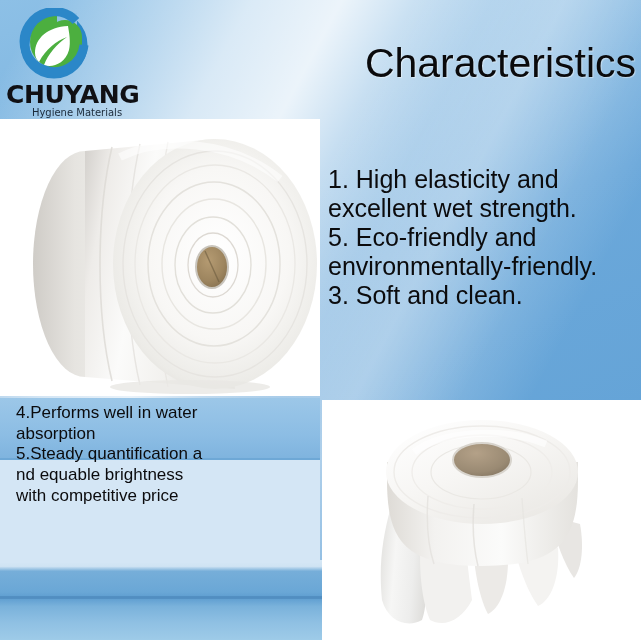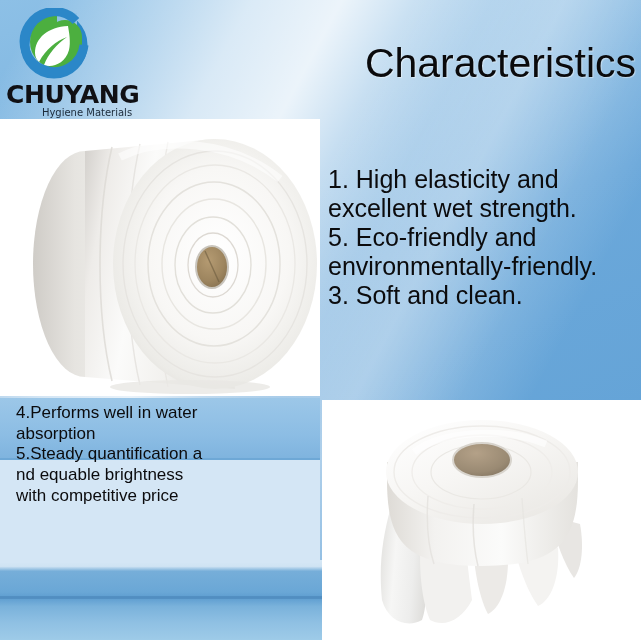--- a/index.html
+++ b/index.html
@@ -82,21 +82,21 @@
     text-align: center;
     font-size: 25px;
     font-weight: bold;
     letter-spacing: -0.4px;
     color: #101014;
     line-height: 1;
     font-family: "DejaVu Sans", sans-serif;
   }
   .logo-sub {
     position: absolute;
-    left: 16px; top: 103px;
+    left: 6px; top: 103px;
     width: 130px;
     text-align: center;
     font-size: 10px;
     color: #1b2a3a;
     font-family: "DejaVu Sans", sans-serif;
   }
 
   
   .page-title {
     position: absolute;

